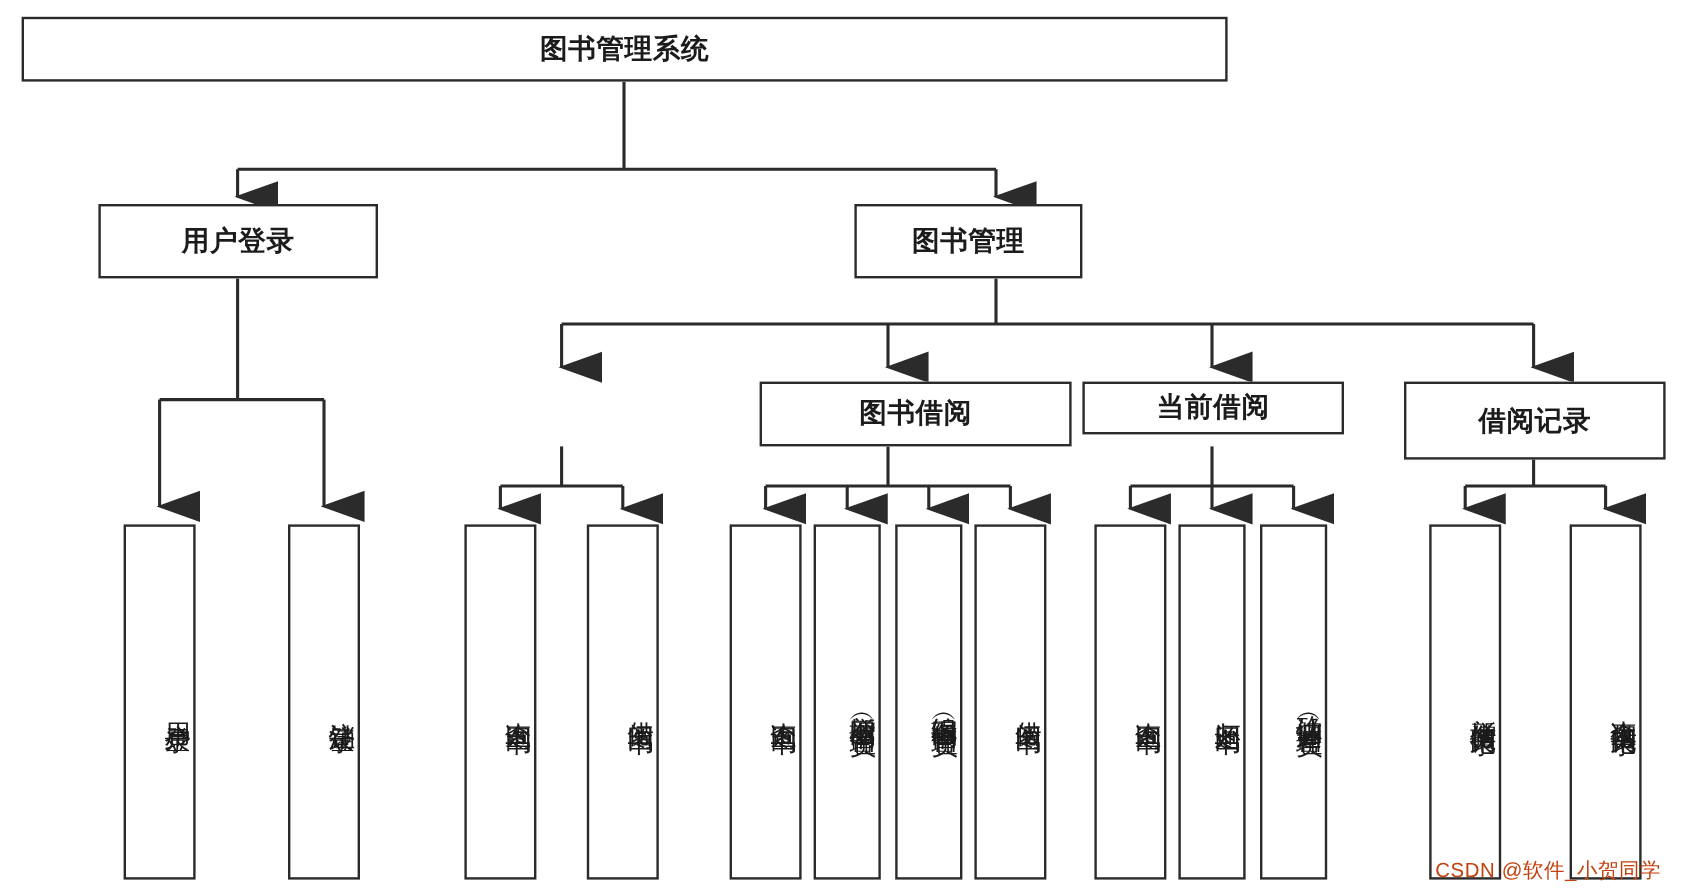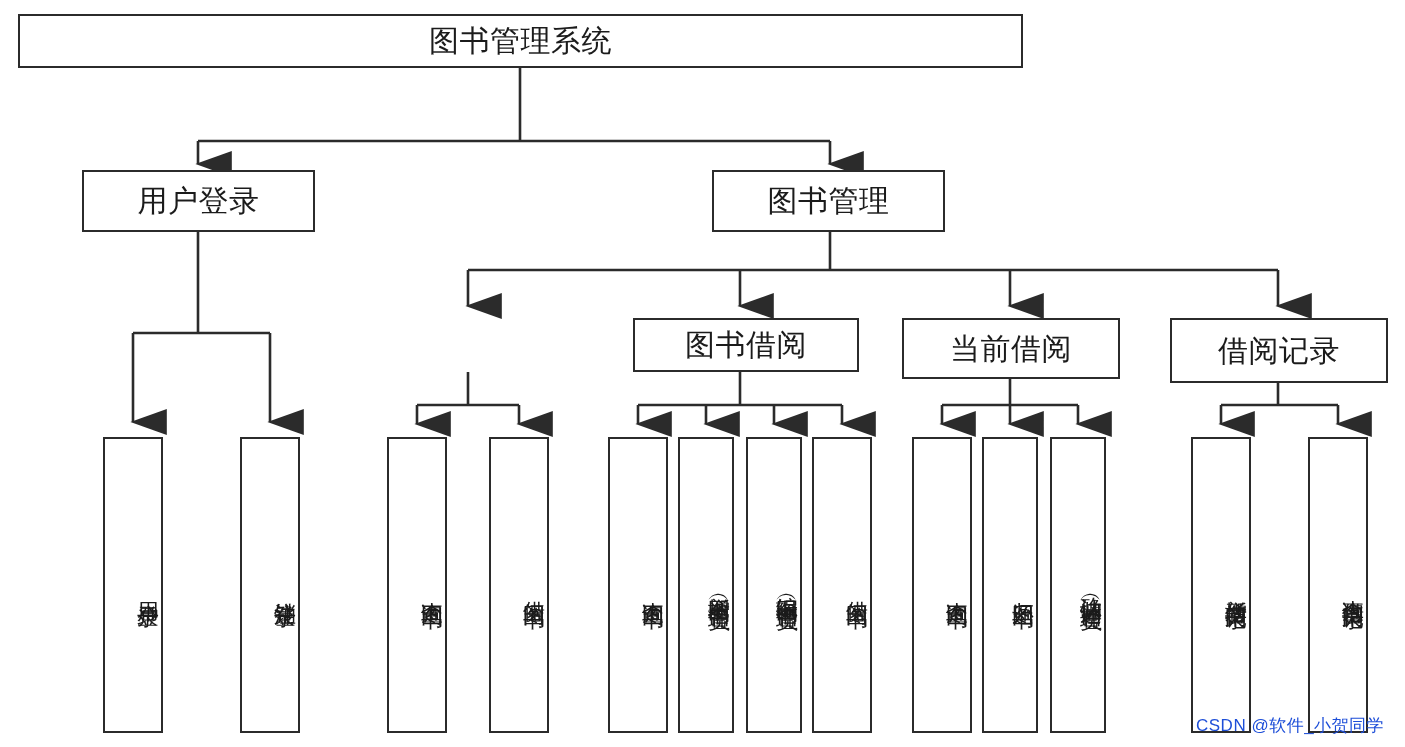--- a/index.html
+++ b/index.html
@@ -31,37 +31,38 @@
     box-sizing: border-box;
     border: 2.5px solid #2b2b2b;
     background: #ffffff;
     display: flex;
     align-items: center;
     justify-content: center;
     color: #1b1b1b;
     line-height: 1.18;
   }
   .node.horiz {
-    font-size: 30px;
+    font-size: 23px;
     letter-spacing: 0.5px;
     text-align: center;
+    font-weight: bold;
   }
   .node.vert {
     font-size: 22px;
     writing-mode: vertical-rl;
     text-orientation: upright;
     letter-spacing: 2px;
     padding-top: 6px;
     align-items: flex-start;
     justify-content: center;
   }
   .watermark {
     position: absolute;
     font-size: 17px;
-    color: #1d4ed8;
+    color: #c2410c;
     white-space: nowrap;
     letter-spacing: 0.5px;
     font-family: "Liberation Sans", "DejaVu Sans", sans-serif;
   }
 </style>
 </head>
 <body>
 
 <div id="canvas">
 
@@ -121,28 +122,28 @@
     </g>
   </svg>
 
   <div class="node horiz root-title" style="left:18px; top:14px; width:1005px; height:54px;">
     <span>图书管理系统</span>
   </div>
 
   <div class="node horiz" style="left:82px; top:170px; width:233px; height:62px;">
     <span>用户登录</span>
   </div>
-  <div class="node horiz" style="left:712px; top:170px; width:233px; height:62px;">
+  <div class="node horiz" style="left:712px; top:170px; width:190px; height:62px;">
     <span>图书管理</span>
   </div>
 
-  <div class="node horiz" style="left:633px; top:318px; width:226px; height:54px;">
+  <div class="node horiz" style="left:633px; top:318px; width:260px; height:54px;">
     <span>图书借阅</span>
   </div>
-  <div class="node horiz" style="left:902px; top:318px; width:218px; height:61px;">
+  <div class="node horiz" style="left:902px; top:318px; width:218px; height:44px;">
     <span>当前借阅</span>
   </div>
   <div class="node horiz" style="left:1170px; top:318px; width:218px; height:65px;">
     <span>借阅记录</span>
   </div>
 
   <div class="node vert" style="left:103px; top:437px; width:60px; height:296px;">
     <span>用户登录</span>
   </div>
   <div class="node vert" style="left:240px; top:437px; width:60px; height:296px;">

